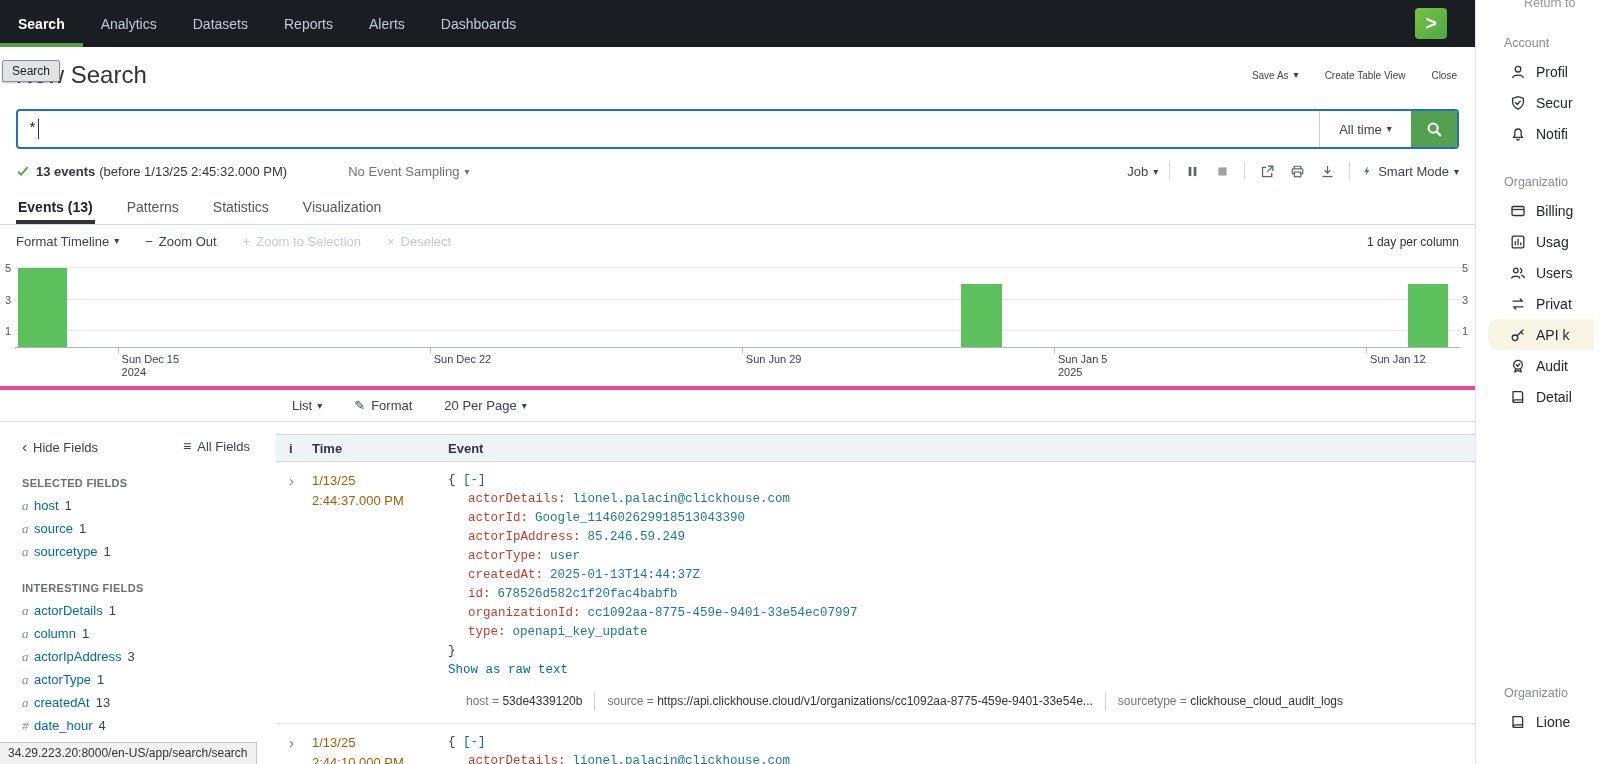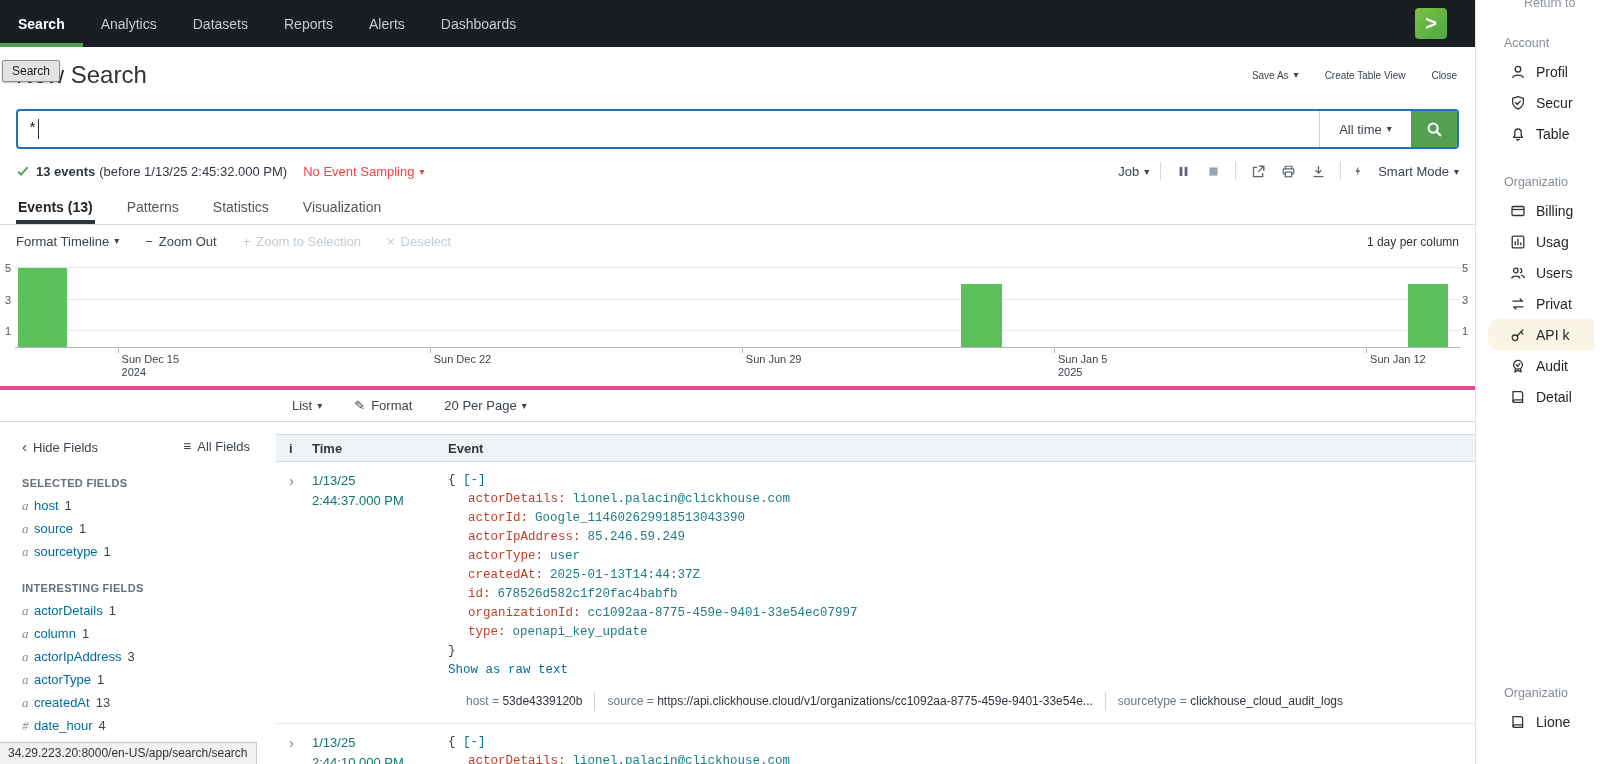--- a/index.html
+++ b/index.html
@@ -32,27 +32,27 @@
   .searchbar { margin:12px 16px 0; height:40px; border:2px solid #2170b8; border-radius:4px; display:flex; align-items:stretch; background:#fff; }
   .query { flex:1; display:flex; align-items:center; padding:0 10px; font-family:"Liberation Mono", monospace; font-size:15px; color:#222; }
   .caret-bar { display:inline-block; width:1px; height:20px; background:#333; margin-left:1px; }
   .timerange { width:92px; border-left:1px solid #ccd3d9; display:flex; align-items:center; justify-content:center; font-size:13px; color:#3c444d; cursor:pointer; }
   .search-btn { width:46px; border:none; background:#53a051; display:flex; align-items:center; justify-content:center; cursor:pointer; border-radius:0 2px 2px 0; }
 
   
   .statusrow { display:flex; align-items:center; margin:12px 16px 0; font-size:13px; color:#31373e; }
   .chk { display:inline-flex; margin-right:6px; }
   .statusrow b { margin-right:4px; }
-  .sampling { margin-left:16px; cursor:pointer; color:#ef4444; }
+  .sampling { margin-left:61px; cursor:pointer; color:#737373; }
   .srright { margin-left:auto; display:flex; align-items:center; color:#5c6773; }
   .srright .job { color:#3c444d; cursor:pointer; }
   .vdiv { width:1px; height:18px; background:#d4dadf; margin:0 11px; }
   .ibtn { display:inline-flex; align-items:center; justify-content:center; width:22px; height:20px; cursor:pointer; }
   .ibtn + .ibtn { margin-left:8px; }
-  .smart { display:flex; align-items:center; gap:14px; color:#3c444d; cursor:pointer; }
+  .smart { display:flex; align-items:center; gap:5px; color:#3c444d; cursor:pointer; }
 
   
   .tabs { display:flex; gap:30px; padding:0 16px; margin-top:10px; border-bottom:1px solid #d6dae0; font-size:14px; color:#52575d; }
   .tab { padding:8px 2px 9px; cursor:pointer; }
   .tab.active { color:#1f2226; font-weight:bold; box-shadow: inset 0 -4px 0 #2f3439; }
 
   
   .tl-section { border-bottom:4px solid #ec4899; padding-bottom:4px; }
   .tl-toolbar { display:flex; align-items:center; gap:26px; padding:9px 16px; font-size:13px; color:#3c444d; }
   .tl-item { cursor:pointer; display:inline-flex; align-items:center; }
@@ -91,21 +91,21 @@
   .events { flex:1; margin-left:10px; }
   .thead { display:flex; margin-top:12px; background:#eef3f6; border-top:1px solid #d5dbe0; border-bottom:1px solid #d5dbe0;
            height:28px; align-items:center; font-size:13px; color:#31373e; font-weight:bold; }
   .col-i { width:36px; padding-left:13px; }
   .col-time { width:122px; }
   .col-event { flex:1; padding-left:14px; }
   .erow { display:flex; border-bottom:1px solid #e3e7eb; padding:9px 0 12px; }
   .c-i { width:36px; padding-left:13px; padding-top:1px; }
   .expand { cursor:pointer; color:#7c8791; font-size:15px; line-height:15px; display:inline-block; }
   .expand::before { content:"›"; }
-  .c-time { width:122px; font-size:13px; color:#0f766e; line-height:20px; }
+  .c-time { width:122px; font-size:13px; color:#a16207; line-height:20px; }
   .c-event { flex:1; padding-left:14px; padding-right:16px; font-family:"Liberation Mono", monospace; font-size:12.5px; line-height:19px; color:#3a3f44; }
   .jline { padding-left:20px; white-space:nowrap; }
   .jk { color:#bf3e2e; margin-right:7px; }
   .jv { color:#1c7d85; }
   .blue { color:#006d9c; text-decoration:none; cursor:pointer; }
   .rawlink { display:inline-block; margin-top:0; font-family:"Liberation Mono", monospace; }
   .meta { display:flex; align-items:center; margin-top:12px; font-family:"Liberation Sans", sans-serif; font-size:12px; color:#31373e;padding-left:18px; }
   .mseg { white-space:nowrap; cursor:pointer; }
   .mseg + .mseg { border-left:1px solid #ccd4da; padding-left:12px; margin-left:12px; }
   .mk { color:#6b7783; }
@@ -431,21 +431,21 @@
         </span>
       <span class="slabel">Secur</span>
     </div>
     <div class="side-item">
       <span class="sic">
           <svg viewBox="0 0 16 16" fill="none" stroke="#2f3338" stroke-width="1.3" stroke-linecap="round" stroke-linejoin="round">
             <path d="M12.4 11.4H3.6l1.2-2V6.2a3.2 3.2 0 016.4 0v3.2z"></path>
             <path d="M6.8 13.2a1.3 1.3 0 002.4 0"></path>
           </svg>
         </span>
-      <span class="slabel">Table</span>
+      <span class="slabel">Notifi</span>
     </div>
 
     <div class="side-section">Organizatio</div>
     <div class="side-item">
       <span class="sic">
           <svg viewBox="0 0 16 16" fill="none" stroke="#2f3338" stroke-width="1.3">
             <rect x="2" y="3.5" width="12" height="9" rx="1.2"></rect>
             <path d="M2 6.5h12"></path>
           </svg>
         </span>

